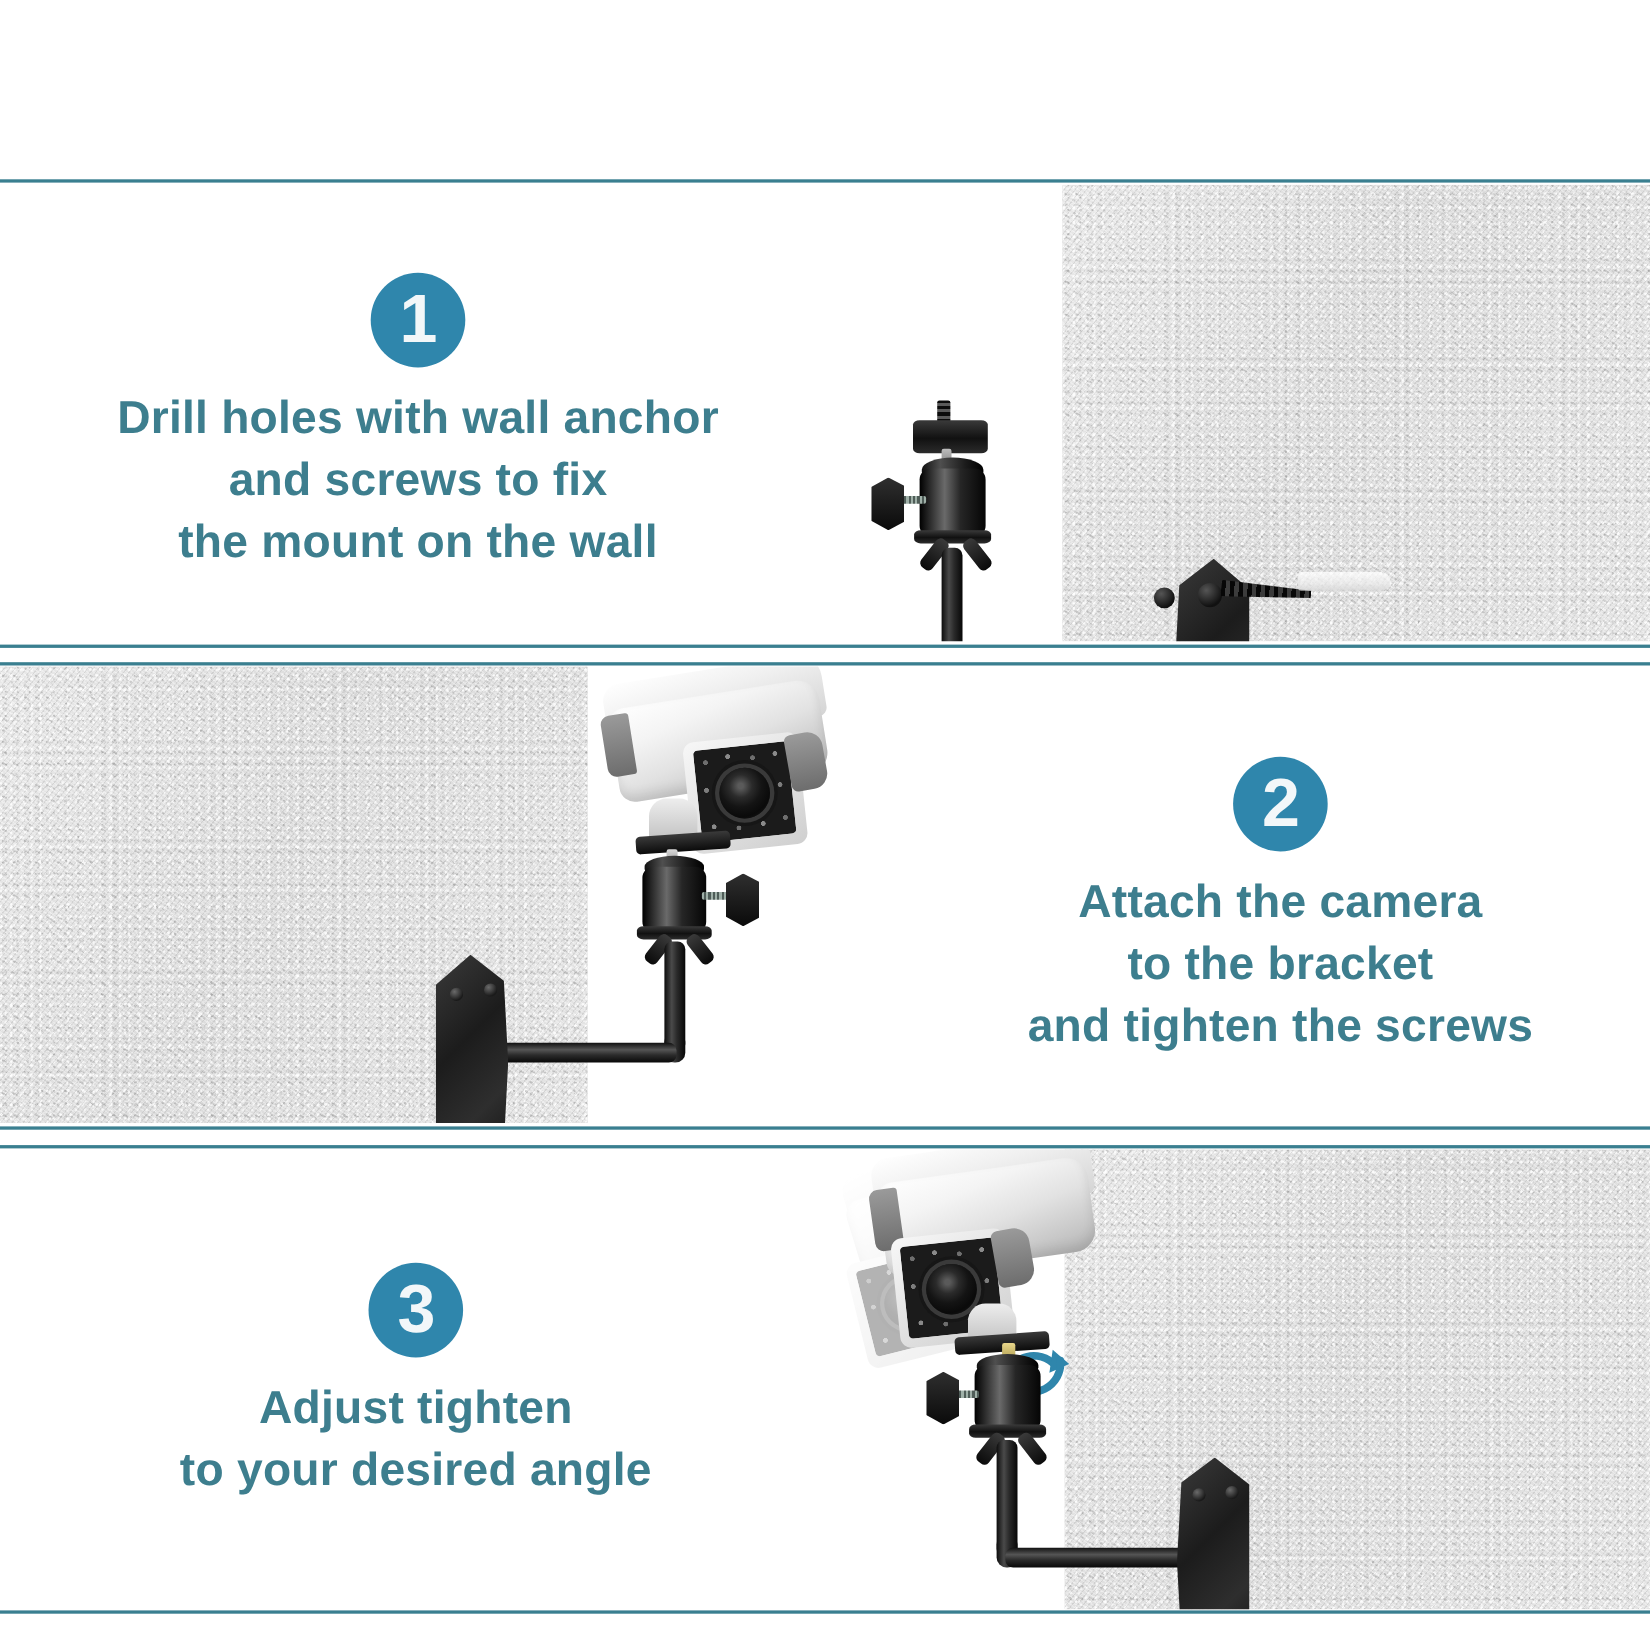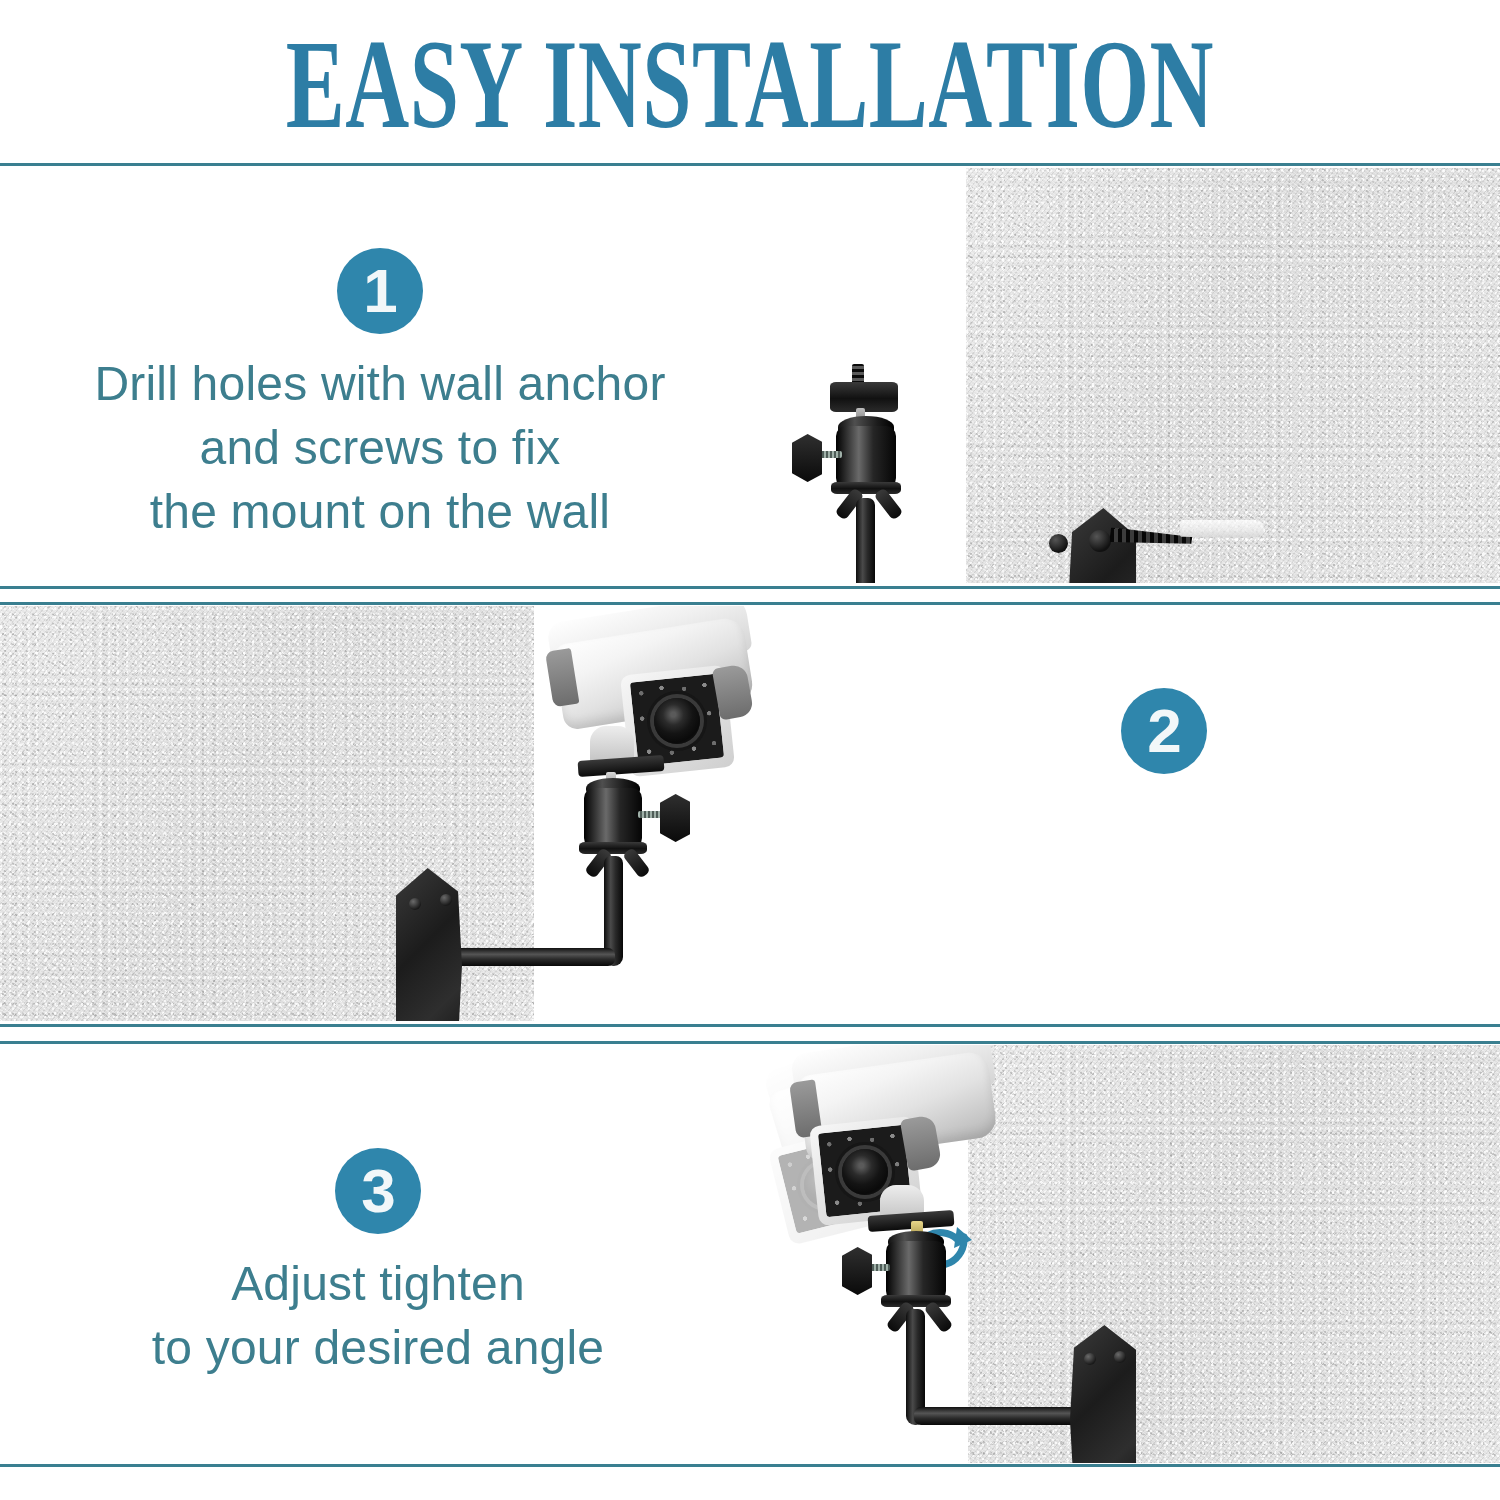--- a/index.html
+++ b/index.html
@@ -83,23 +83,23 @@
     width:86px; height:86px; border-radius:50%;
     background:#2f86ac; color:#f2f7f9;
     font-family:"Liberation Sans", sans-serif;
     font-size:62px; font-weight:700; line-height:86px;
     margin:0 auto 18px auto;
     text-align:center;
     letter-spacing:-1px;
   }
   .caption {
     color:#3d7e8e;
-    font-size:48px;
+    font-size:42px;
     line-height:1.33;
-    font-weight:400;
+    font-weight:700;
     letter-spacing:.2px;
     white-space:pre-line;
   }
 
   
   .art { position:absolute; }
 
   
   .arm-v, .arm-h {
     position:absolute;
@@ -209,23 +209,20 @@
   }
   .ghost { opacity:.33; filter:blur(.4px); }
 
   .rot-arrow { position:absolute; }
 </style>
 </head>
 <body>
 
 <div id="page">
 
-  <div class="header">
-    <div class="title">EASY INSTALLATION</div>
-  </div>
 
   <div class="hr" style="top:163px;"></div>
 
   <div class="panel" id="panel1">
 
     <div class="wall" id="wall1"></div>
 
     <div class="step" style="left:60px; top:80px; width:640px;">
       <div class="badge">1</div>
       <div class="caption">Drill holes with wall anchor
@@ -269,20 +266,23 @@
 
   <div class="hr" style="top:586px;"></div>
   <div class="hr" style="top:602px;"></div>
 
   <div class="panel" id="panel2">
 
     <div class="wall" id="wall2"></div>
 
     <div class="step" style="left:884px; top:82px; width:560px;">
       <div class="badge">2</div>
+      <div class="caption">Attach the camera
+to the bracket
+and tighten the screws</div>
     </div>
 
     <div class="art">
 
       <div class="camera">
 
         <div class="cam-hood" style="left:546px; top:18px; width:200px; height:58px;
              transform:rotate(-9deg); transform-origin:left top;"></div>
 
         <div class="cam-body" style="left:552px; top:40px; width:192px; height:86px;

